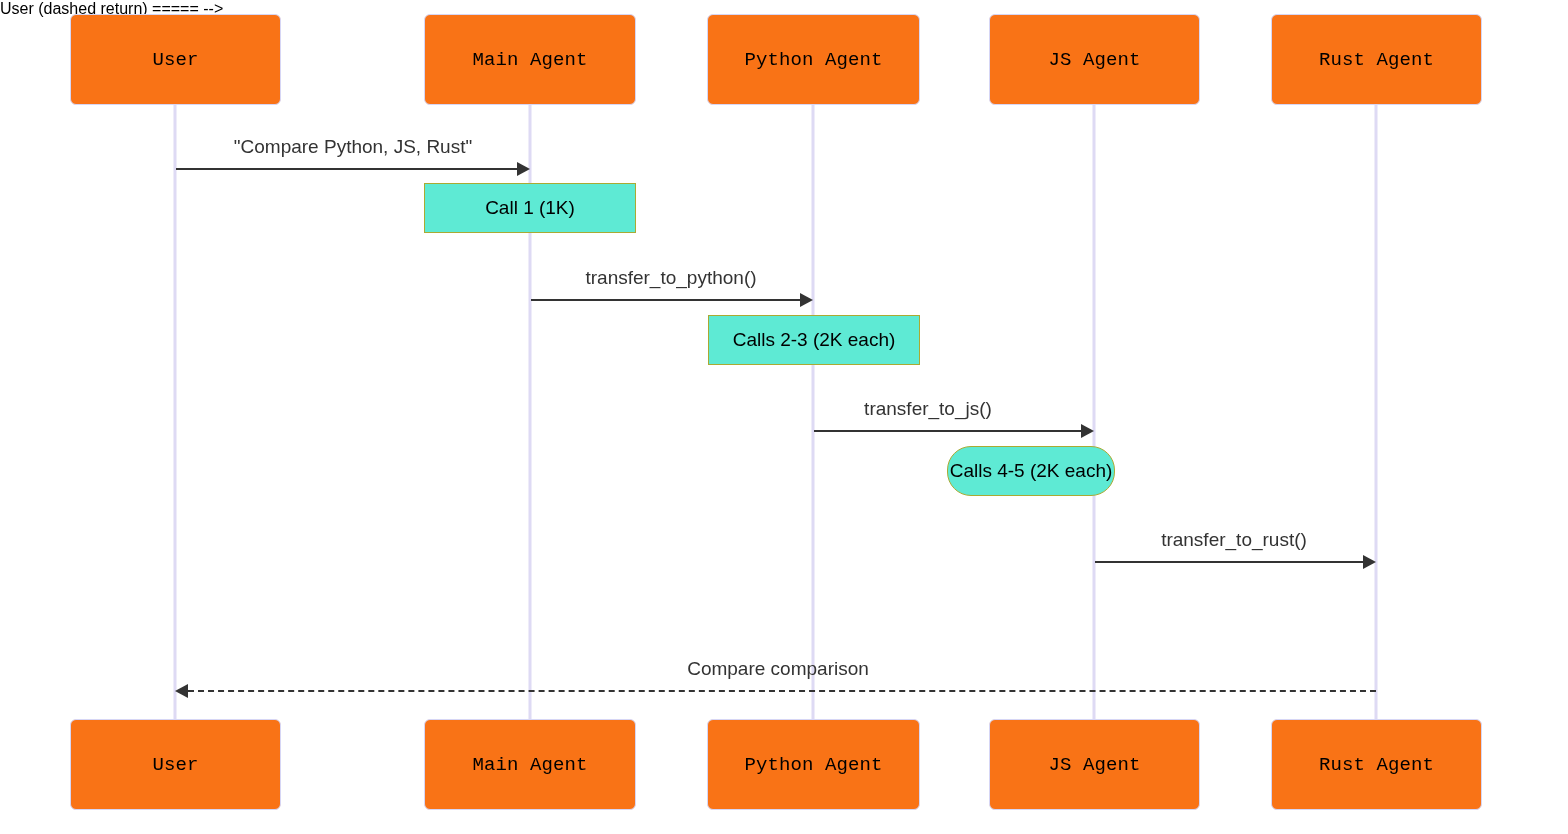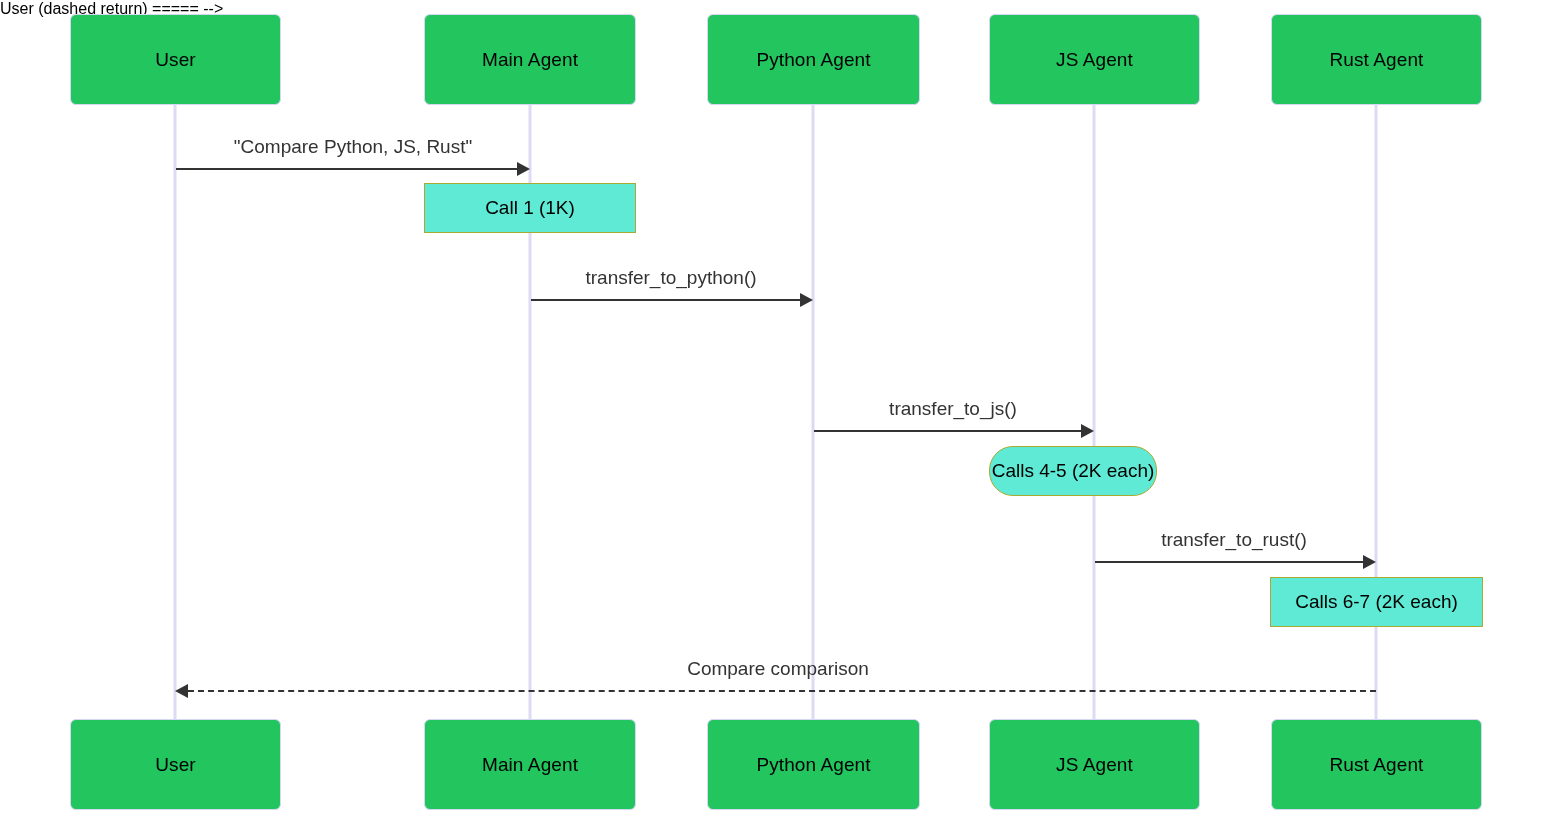--- a/index.html
+++ b/index.html
@@ -15,29 +15,29 @@
     width: 1568px;
     height: 834px;
     background: #ffffff;
     overflow: hidden;
   }
 
   
   .participant {
     position: absolute;
     box-sizing: border-box;
-    background: #22c55e;
+    background: #f97316;
     border: 1px solid #D6D6F5;
     border-radius: 6px;
     display: flex;
     align-items: center;
     justify-content: center;
     color: #000000;
     font-size: 19px;
-    font-family: Liberation Sans, sans-serif;
+    font-family: Liberation Mono, monospace;
     letter-spacing: 0.1px;
   }
 
   
   .lifeline {
     position: absolute;
     width: 3px;
     background: #DEDAF4;
     transform: translateX(-1.5px);
   }
@@ -121,36 +121,36 @@
 
   
   <div class="note" style="left:424px; top:183px; width:212px; height:50px;">Call 1 (1K)</div>
 
   
   <div class="msg-label" style="left:671px; top:267px;text-align:center;">transfer_to_python()</div>
   <div class="msg-line" style="left:531px; top:299px; width:270px;"></div>
   <div class="arrowhead right" style="left:800px; top:293px;"></div>
 
   
+  <div class="note" style="left:708px; top:315px; width:212px; height:50px;">Calls 2-3 (2K each)</div>
 
   
-  <div class="msg-label" style="left:953px; top:398px;">transfer_to_js()</div>
+  <div class="msg-label" style="left:928px; top:398px;">transfer_to_js()</div>
   <div class="msg-line" style="left:814px; top:430px; width:268px;"></div>
   <div class="arrowhead right" style="left:1081px; top:424px;"></div>
 
   
-  <div class="note" style="left:989px; top:446px; width:168px; height:50px;border-radius:24px;">Calls 4-5 (2K each)</div>
+  <div class="note" style="left:947px; top:446px; width:168px; height:50px;border-radius:24px;">Calls 4-5 (2K each)</div>
 
   
   <div class="msg-label" style="left:1234px; top:529px;text-align:center;">transfer_to_rust()</div>
   <div class="msg-line" style="left:1095px; top:561px; width:269px;"></div>
   <div class="arrowhead right" style="left:1363px; top:555px;"></div>
 
   
-  <div class="note" style="left:1270px; top:577px; width:213px; height:50px;">Calls 6-7 (2K each)</div>
 
    User (dashed return) ===== --&gt;
   <div class="msg-label" style="left:778px; top:658px;">Compare comparison</div>
   <div class="msg-line dotted" style="left:188px; top:690px; width:1188px;"></div>
   <div class="arrowhead left" style="left:175px; top:684px;"></div>
 
   
   <div class="participant" style="left:70px;   top:719px; width:211px; height:91px;">User</div>
   <div class="participant" style="left:424px;  top:719px; width:212px; height:91px;">Main Agent</div>
   <div class="participant" style="left:707px;  top:719px; width:213px; height:91px;">Python Agent</div>

